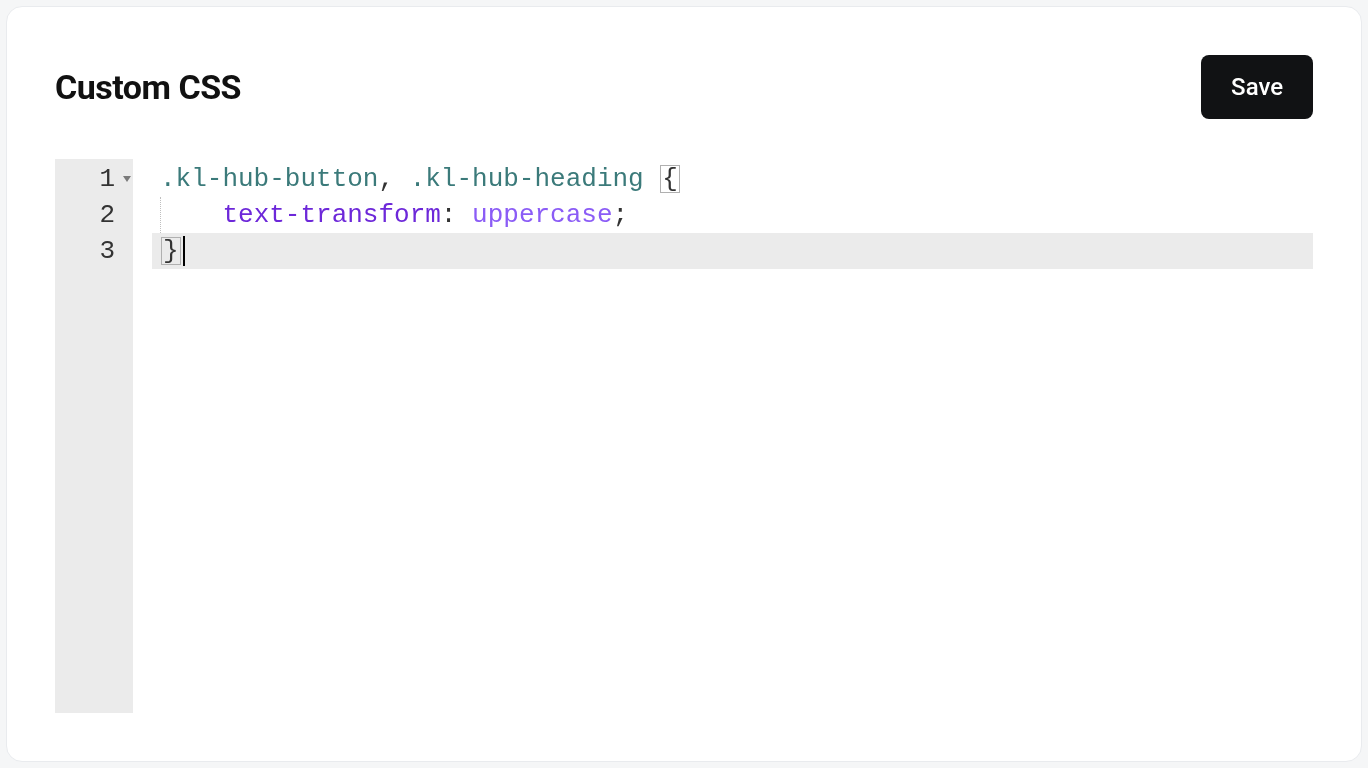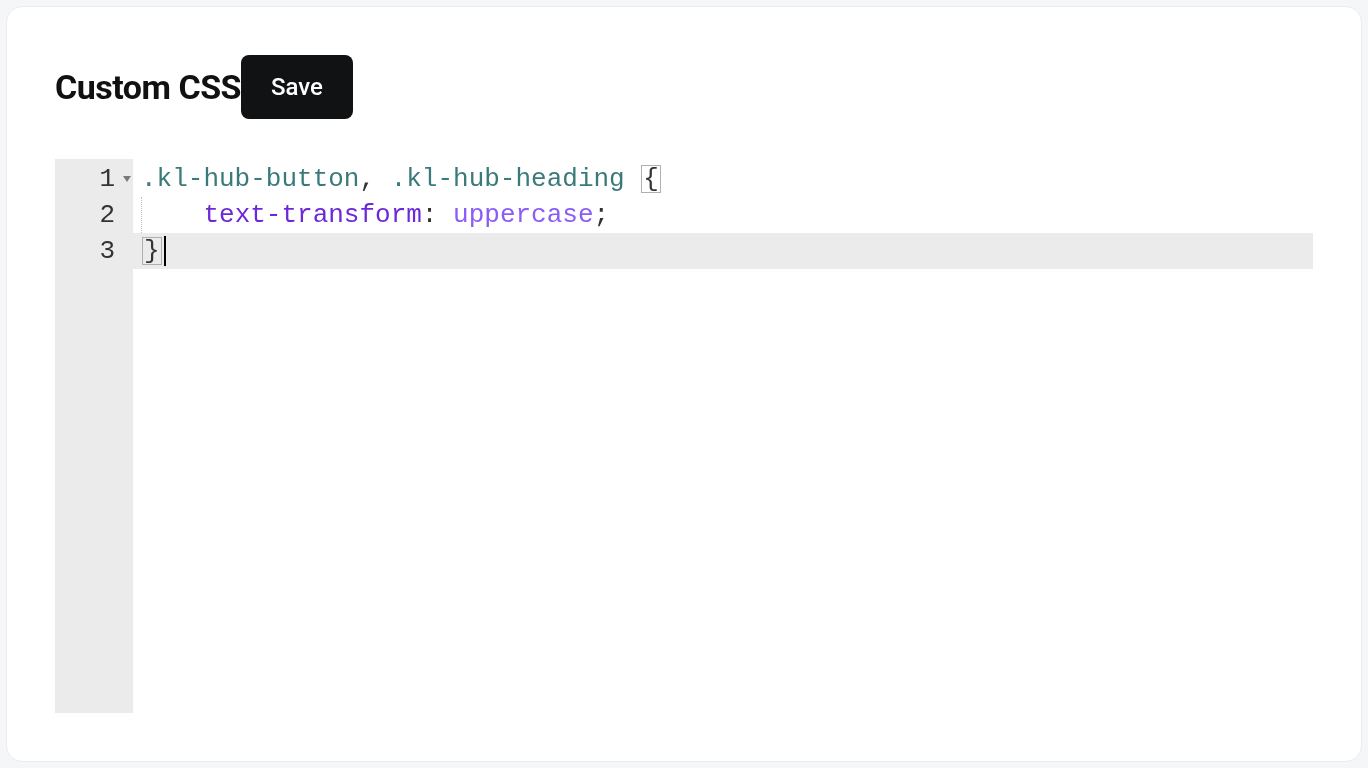--- a/index.html
+++ b/index.html
@@ -16,20 +16,21 @@
     border-radius: 16px;
     width: 100%;
     height: 756px;
     padding: 48px;
     display: flex;
     flex-direction: column;
   }
   .header {
     display: flex;
     align-items: center;
+    justify-content: space-between;
     margin-bottom: 40px;
   }
   .title {
     font-size: 34px;
     font-weight: 700;
     color: #111;
     letter-spacing: -0.5px;
   }
   .save-btn {
     background: #111214;
@@ -71,20 +72,21 @@
     transform: translateY(-50%);
     width: 0; height: 0;
     border-left: 4px solid transparent;
     border-right: 4px solid transparent;
     border-top: 6px solid #7a7a7a;
   }
   .code {
     flex: 1;
     padding-top: 2px;
     position: relative;
+    margin-left: 19px;
   }
   .code-line {
     height: 36px;
     padding-left: 8px;
     white-space: pre;
     position: relative;
   }
   .code-line.active {
     background: #ebebeb;
   }

